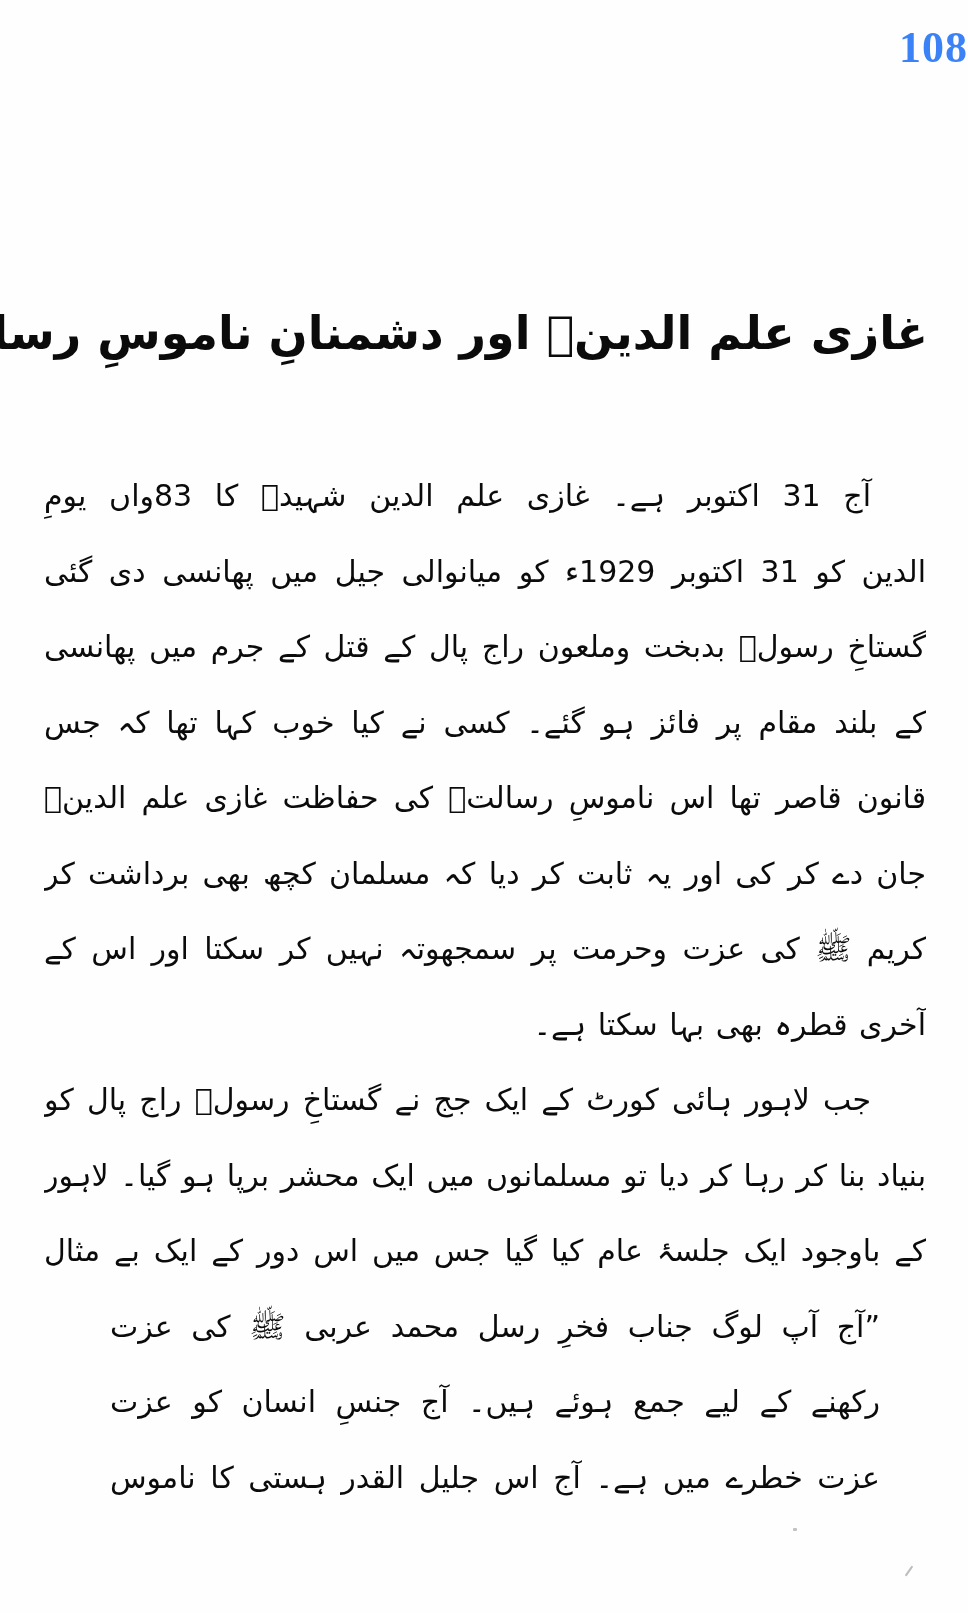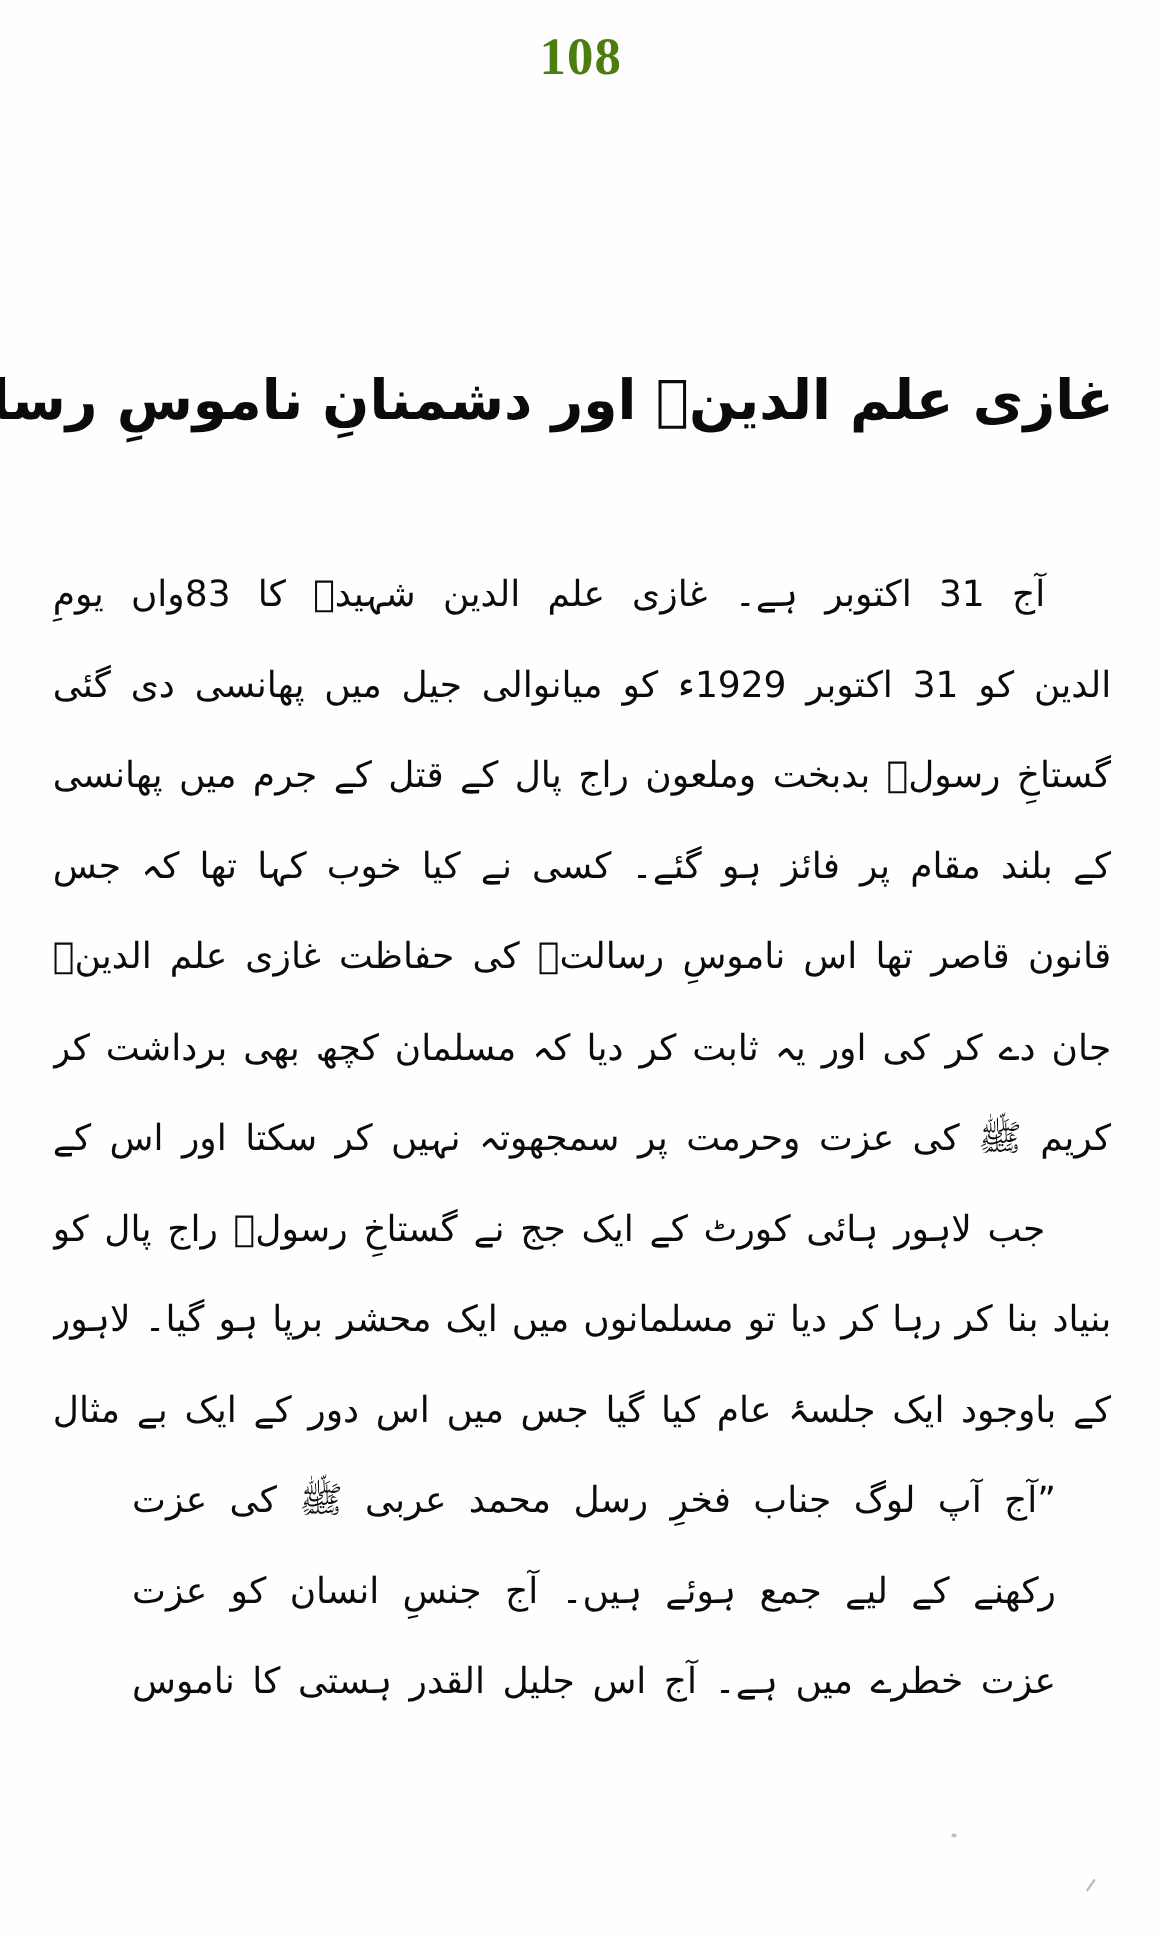--- a/index.html
+++ b/index.html
@@ -14,26 +14,26 @@
     background: #fefefe;
     overflow: hidden;
     font-family: "DejaVu Sans", sans-serif;
     color: #0b0b0b;
   }
   .page-number {
     position: absolute;
     top: 22px;
     left: 0;
     width: 100%;
-    text-align: center;
+    text-align: right;
     font-family: "Liberation Serif", "DejaVu Serif", serif;
     font-size: 44px;
     font-weight: 600;
     letter-spacing: 1px;
-    color: #4d7c0f;
+    color: #3b82f6;
   }
   .title {
     position: absolute;
     top: 268px;
     left: 40px;
     right: 40px;
     margin: 0;
     text-align: center;
     direction: rtl;
     font-size: 46px;
@@ -102,20 +102,21 @@
 
   <div class="body-text" dir="rtl">
 
     <div class="line indent">آج 31 اکتوبر ہے۔ غازی علم الدین شہیدؒ کا 83واں یومِ شہادت۔ غازی علم</div>
     <div class="line">الدین کو 31 اکتوبر 1929ء کو میانوالی جیل میں پھانسی دی گئی تھی اور یوں وہ ایک</div>
     <div class="line">گستاخِ رسولؐ بدبخت وملعون راج پال کے قتل کے جرم میں پھانسی کی سزا پا کر شہادت</div>
     <div class="line">کے بلند مقام پر فائز ہو گئے۔ کسی نے کیا خوب کہا تھا کہ جس ناموس کی حفاظت سے</div>
     <div class="line">قانون قاصر تھا اس ناموسِ رسالتؐ کی حفاظت غازی علم الدینؒ نے جان لے کر اور</div>
     <div class="line">جان دے کر کی اور یہ ثابت کر دیا کہ مسلمان کچھ بھی برداشت کر سکتا ہے، لیکن حضور نبیٔ</div>
     <div class="line">کریم ﷺ کی عزت وحرمت پر سمجھوتہ نہیں کر سکتا اور اس کے لیے وہ اپنے خون کا</div>
+    <div class="line end">آخری قطرہ بھی بہا سکتا ہے۔</div>
 
     <div class="line indent">جب لاہور ہائی کورٹ کے ایک جج نے گستاخِ رسولؐ راج پال کو کسی قانونی سقم کو</div>
     <div class="line">بنیاد بنا کر رہا کر دیا تو مسلمانوں میں ایک محشر برپا ہو گیا۔ لاہور میں دفعہ 144 کے نفاذ</div>
     <div class="line">کے باوجود ایک جلسۂ عام کیا گیا جس میں اس دور کے ایک بے مثال خطیب سید عطاء</div>
 
     <div class="line quote">”آج آپ لوگ جناب فخرِ رسل محمد عربی ﷺ کی عزت وناموس کو برقرار</div>
     <div class="line quote">رکھنے کے لیے جمع ہوئے ہیں۔ آج جنسِ انسان کو عزت بخشنے والے کی</div>
     <div class="line quote">عزت خطرے میں ہے۔ آج اس جلیل القدر ہستی کا ناموس معرضِ خطر میں</div>
 
   </div>

